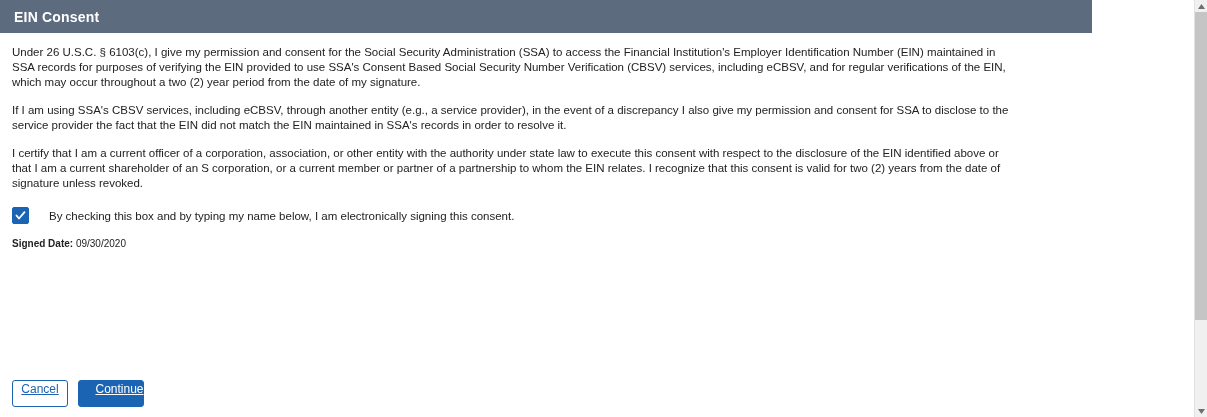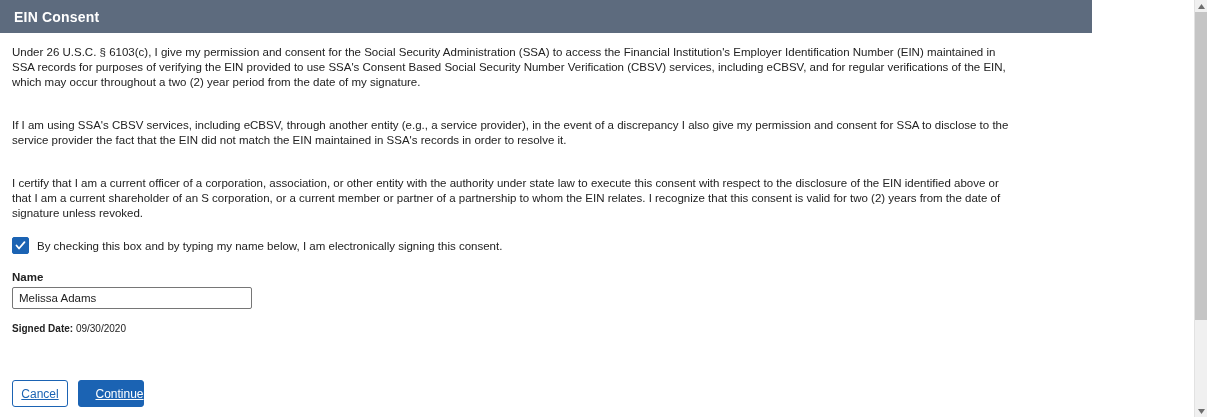--- a/index.html
+++ b/index.html
@@ -43,27 +43,28 @@
     width: 1035px;
   }
   p.para {
     margin: 0 0 0 0;
     font-size: 11.5px;
     line-height: 15px;
     color: #222222;
     max-width: 1160px;
   }
   p.para + p.para {
-    margin-top: 28px;
+    margin-top: 13px;
   }
   
   .check-row {
     display: flex;
     align-items: center;
     margin-top: 16px;
+    gap: 12px;
   }
   .checkbox {
     width: 15px;
     height: 15px;
     background: #1b63b3;
     border: 1px solid #1b63b3;
     border-radius: 2px;
     position: relative;
     flex: 0 0 auto;
   }
@@ -116,21 +117,20 @@
     bottom: 10px;
     display: flex;
     align-items: center;
   }
   .btn {
     font-family: "Liberation Sans", sans-serif;
     font-size: 12px;
     border-radius: 3px;
     height: 27px;
     display: inline-flex;
-    align-items: center;
     justify-content: center;
     cursor: pointer;
     box-sizing: border-box;
   }
   .btn-cancel {
     background: #ffffff;
     border: 1px solid #1b63b3;
     color: #1b63b3;
     width: 56px;
     margin-right: 10px;
@@ -197,24 +197,20 @@
 
     <div class="check-row">
       <span class="checkbox">
         <svg width="11" height="11" viewBox="0 0 11 11">
           <path d="M1.5 5.5 L4 8.5 L9.5 2.2" fill="none" stroke="#ffffff" stroke-width="1.8" stroke-linecap="round" stroke-linejoin="round"></path>
         </svg>
       </span>
       <span class="check-label">By checking this box and by typing my name below, I am electronically signing this consent.</span>
     </div>
 
-    <div class="field-block">
-      <label class="field-label">Name</label>
-      <input class="text-input" type="text" value="Melissa Adams" style="">
-    </div>
 
 
     <div class="signed-row">
       <span class="signed-label">Signed Date:</span>
       <span>09/30/2020</span>
     </div>
 
   </div>
 
   <div class="button-row">

